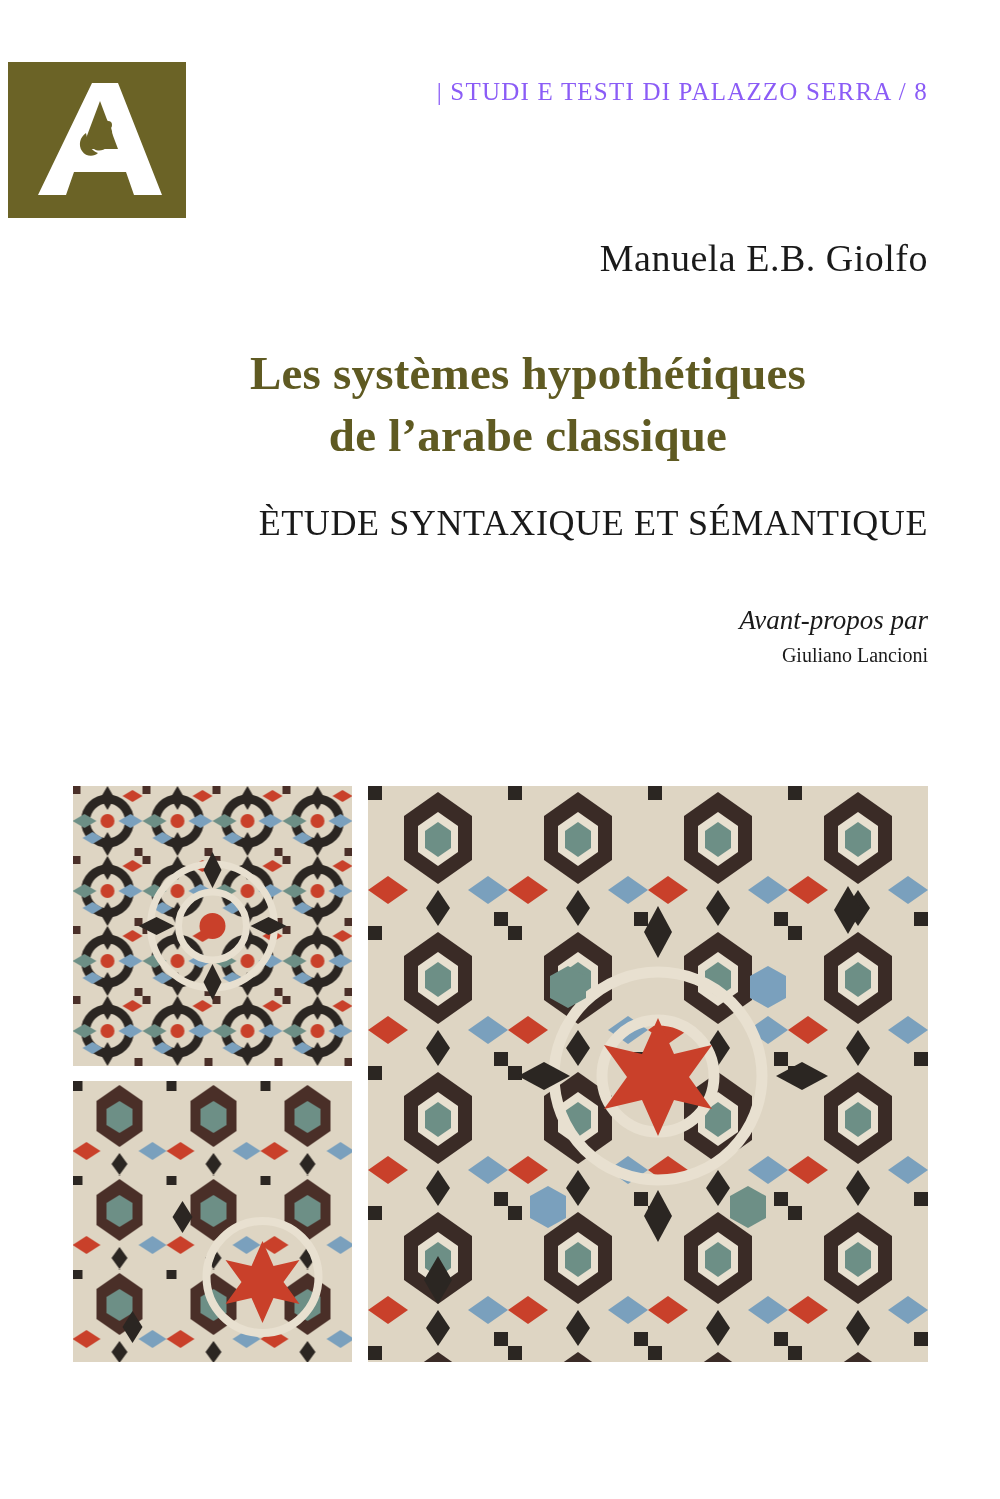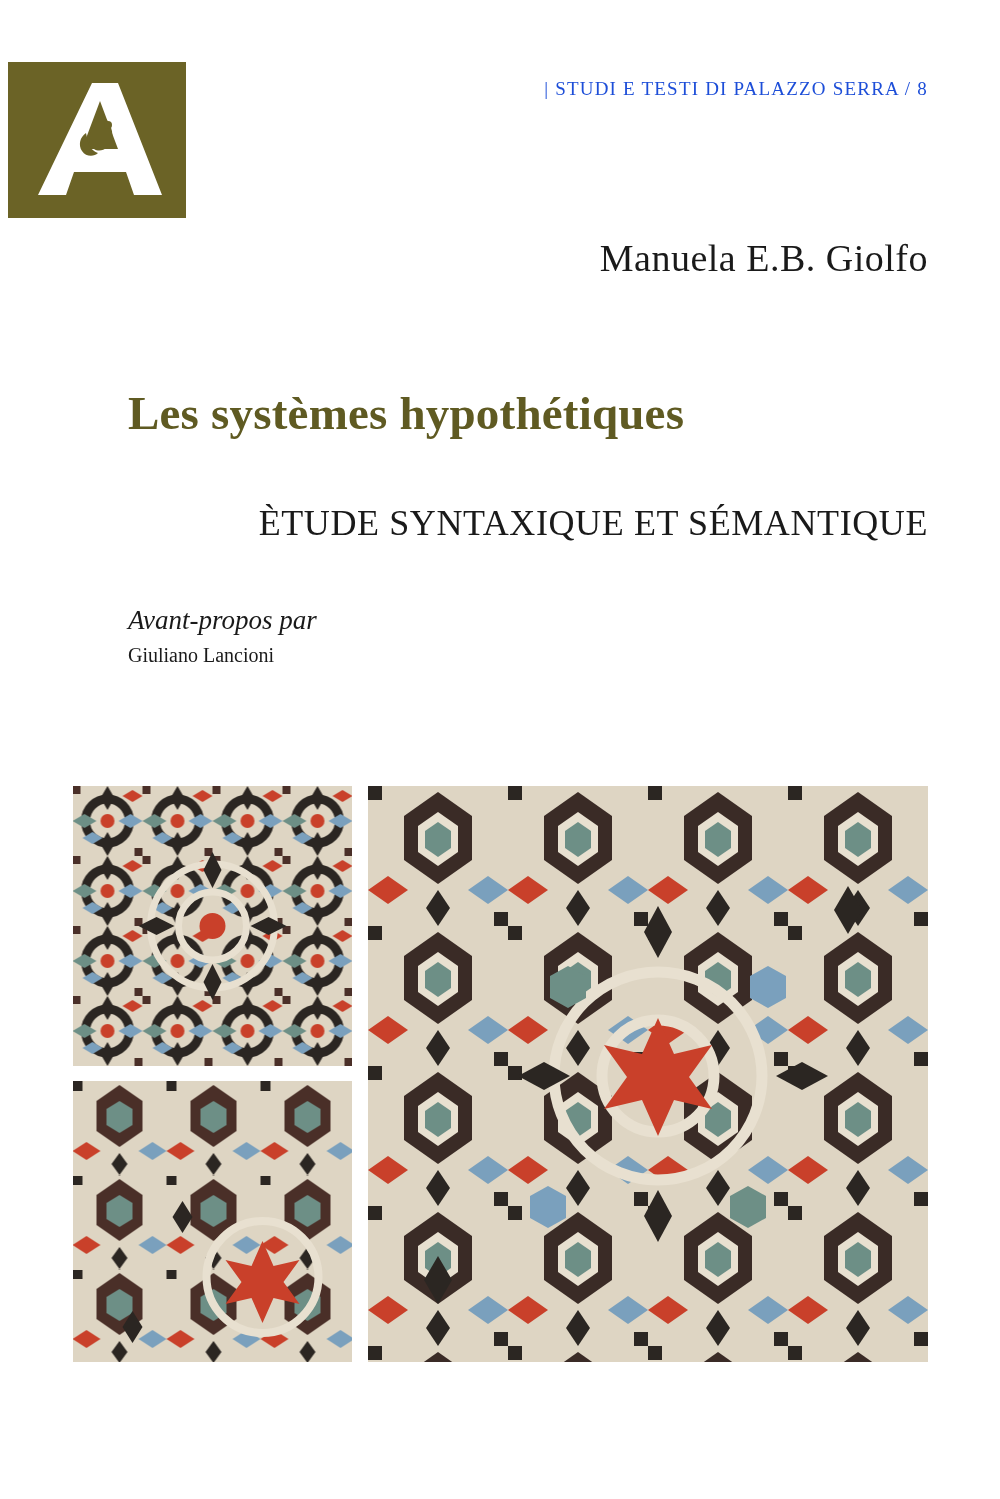--- a/index.html
+++ b/index.html
@@ -29,23 +29,23 @@
   }
   .logo-box svg { display: block; }
 
   
   .series-line {
     position: absolute;
     right: 72px;
     top: 78px;
     text-align: right;
     font-family: "Liberation Serif", serif;
-    font-size: 19px;
+    font-size: 25px;
     letter-spacing: 1.2px;
-    color: #1d4ed8;
+    color: #8b5cf6;
     white-space: nowrap;
   }
 
   
   .author {
     position: absolute;
     right: 72px;
     top: 236px;
     text-align: left;
     font-size: 38px;
@@ -53,27 +53,26 @@
     letter-spacing: 0.5px;
     white-space: nowrap;
   }
 
   
   .title {
     position: absolute;
     right: 72px;
     top: 342px;
     width: 800px;
-    text-align: left;
+    text-align: center;
     font-size: 47px;
     font-weight: bold;
     color: #5f5a22;
     line-height: 1.32;
     letter-spacing: 0.2px;
-    margin-top: 40px;
   }
 
   
   .subtitle {
     position: absolute;
     right: 72px;
     top: 498px;
     width: 800px;
     text-align: right;
     font-size: 36px;
@@ -82,20 +81,21 @@
     font-variant: small-caps;
     letter-spacing: 0.6px;
   }
 
   
   .foreword {
     position: absolute;
     right: 72px;
     top: 600px;
     width: 800px;
+    text-align: right;
     color: #1a1a1a;
   }
   .foreword .fw-line1 {
     font-size: 27px;
     font-style: italic;
     line-height: 1.5;
   }
   .foreword .fw-line2 {
     font-size: 20px;
     line-height: 1.45;
@@ -134,20 +134,21 @@
     </g>
   </svg>
 </div>
 
 <div class="series-line">| STUDI E TESTI DI PALAZZO SERRA / 8</div>
 
 <div class="author">Manuela E.B. Giolfo</div>
 
 <div class="title">
   <div>Les systèmes hypothétiques</div>
+  <div>de l’arabe classique</div>
 </div>
 
 <div class="subtitle">
   <div>ÈTUDE SYNTAXIQUE ET SÉMANTIQUE</div>
 </div>
 
 <div class="foreword">
   <div class="fw-line1">Avant-propos par</div>
   <div class="fw-line2">Giuliano Lancioni</div>
 </div>

